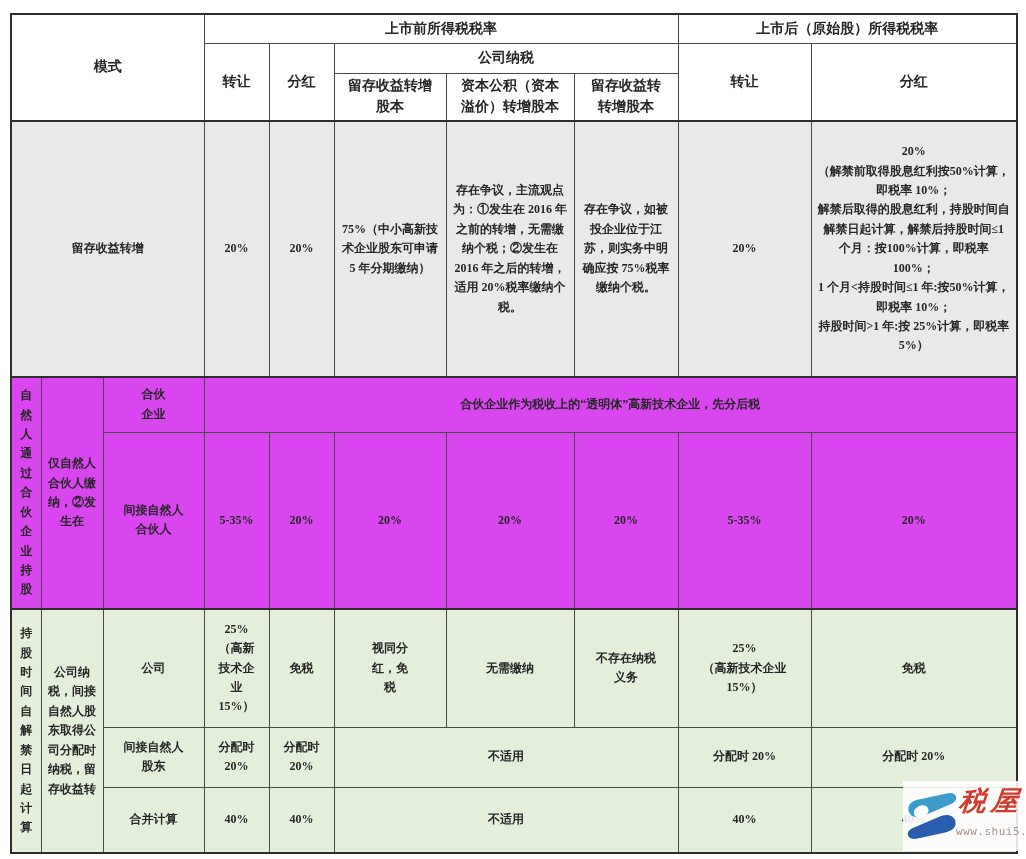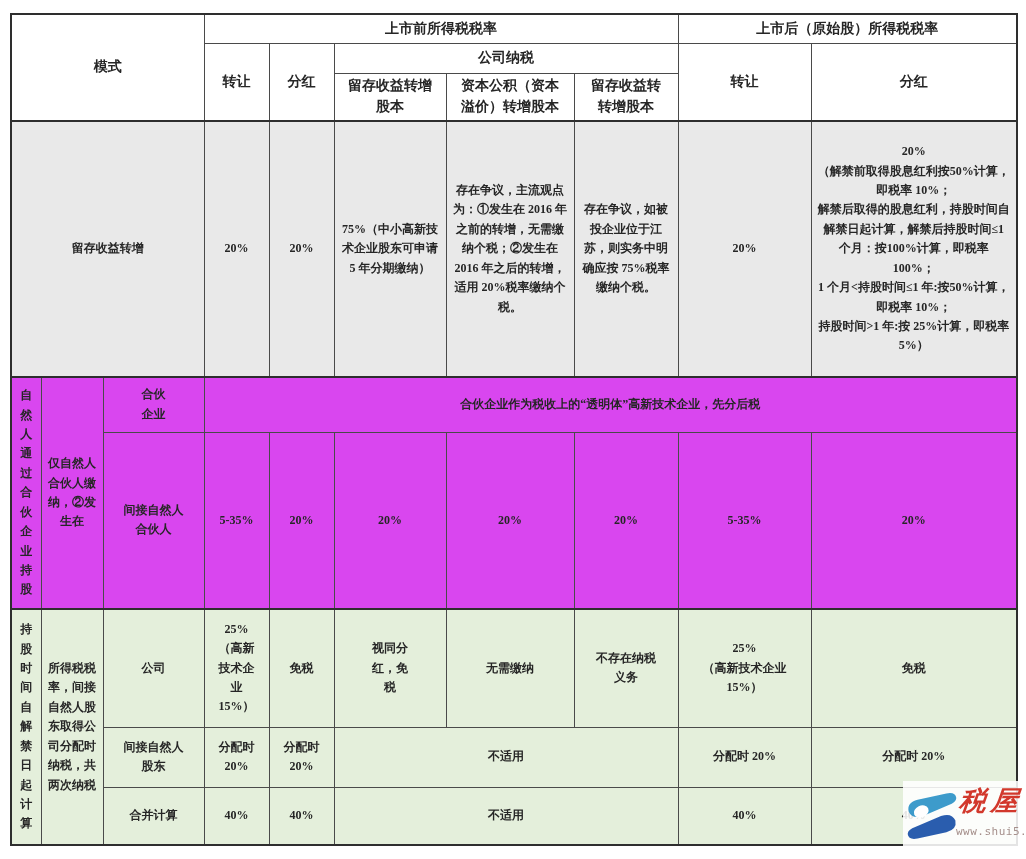--- a/index.html
+++ b/index.html
@@ -123,21 +123,21 @@
       <td>20%</td>
       <td>20%</td>
       <td>20%</td>
       <td>20%</td>
       <td>5-35%</td>
       <td>20%</td>
     </tr>
 
     <tr class="green group-top" style="height:118px">
       <td rowspan="3" class="vtext">持股时间自解禁日起计算</td>
-      <td rowspan="3" class="note">所得税税率，间接自然人股东取得公司分配时纳税，共两次纳税</td>
+      <td rowspan="3" class="note">公司纳税，间接自然人股东取得公司分配时纳税，留存收益转</td>
       <td class="label">公司</td>
       <td>25%
 （高新
 技术企
 业
 15%）</td>
       <td>免税</td>
       <td>视同分
 红，免
 税</td>
@@ -151,21 +151,21 @@
     </tr>
     <tr class="green" style="height:60px">
       <td class="label">间接自然人
 股东</td>
       <td>分配时 20%</td>
       <td>分配时 20%</td>
       <td colspan="3">不适用</td>
       <td>分配时 20%</td>
       <td>分配时 20%</td>
     </tr>
-    <tr class="green" style="height:58px">
+    <tr class="green" style="height:66px">
       <td class="label">合并计算</td>
       <td>40%</td>
       <td>40%</td>
       <td colspan="3">不适用</td>
       <td>40%</td>
       <td>40%</td>
     </tr>
   </tbody>
     </table>
 

